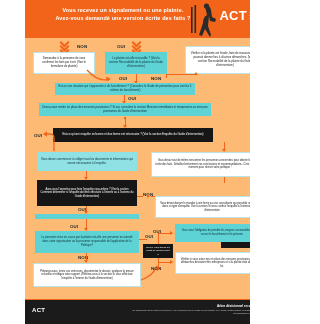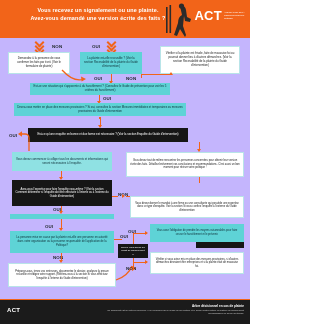--- a/index.html
+++ b/index.html
@@ -3,21 +3,21 @@
 <meta charset="utf-8">
 <style>
   * { box-sizing: border-box; margin: 0; padding: 0; }
   body {
     width: 250px; height: 324px;
     font-family: "Liberation Sans", sans-serif;
     background: #ffffff;
     overflow: hidden;
     position: relative;
   }
-  .page { position: relative; width: 250px; height: 324px; background: #c4b5fd; }
+  .page { position: relative; width: 250px; height: 324px; background: #fdba74; margin-left: 25px; }
 
   
   .header {
     position: absolute; left: 0; top: 0; width: 250px; height: 38px;
     background: #f26419;
   }
   .header-title {
     position: absolute; left: 8px; top: 6px; width: 180px;
     color: #ffffff; font-size: 5.4px; font-weight: bold;
     line-height: 1.55; text-align: center; letter-spacing: .15px;

